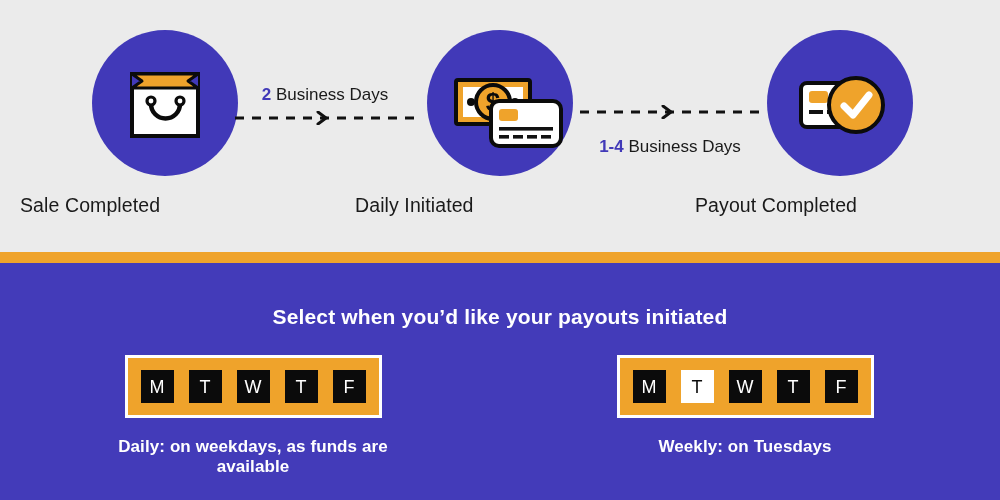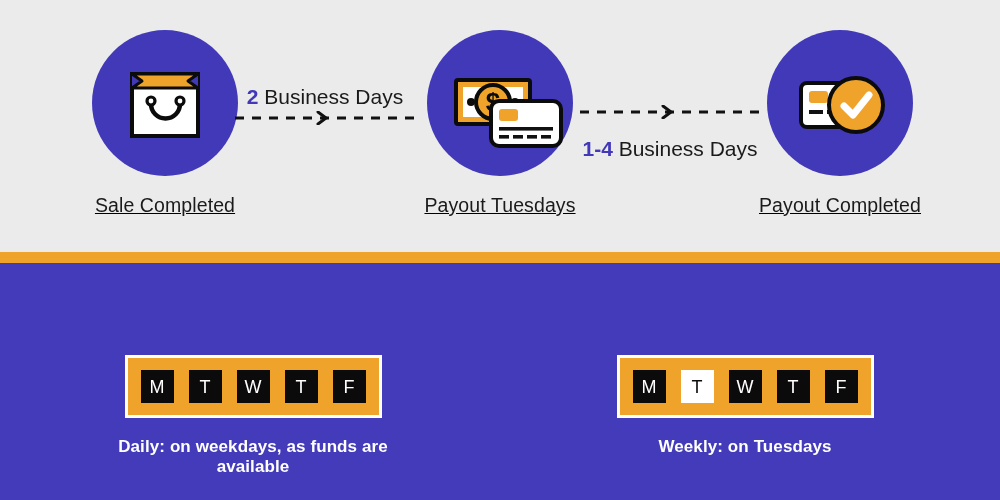--- a/index.html
+++ b/index.html
@@ -18,22 +18,21 @@
   .timeline {
     position: absolute;
     left: 0; top: 0;
     width: 1000px; height: 252px;
     background: #ebebeb;
   }
 
   .step {
     position: absolute;
     width: 290px;
-    text-align: center;
-    text-decoration: underline;
+    text-align: left;
   }
   .step.s1 { left: 20px;  top: 30px; }
   .step.s2 { left: 355px; top: 30px; }
   .step.s3 { left: 695px; top: 30px; }
 
   .circle {
     width: 146px; height: 146px;
     border-radius: 50%;
     background: #4139b8;
     margin: 0 auto;
@@ -54,21 +53,21 @@
     width: 180px;
     height: 70px;
   }
   .connector.c1 { left: 235px; top: 85px; }
   .connector.c2 { left: 580px; top: 105px; }
 
   .conn-text {
     position: absolute;
     width: 100%;
     text-align: center;
-    font-size: 21px;
+    font-size: 17px;
     color: #1a1a1a;
     white-space: nowrap;
   }
   .connector.c1 .conn-text { top: 0; }
   .connector.c2 .conn-text { top: 32px; }
 
   .conn-num {
     color: #4139b8;
     font-weight: bold;
   }
@@ -196,21 +195,21 @@
 
           <rect x="64" y="71" width="70" height="45" rx="8" fill="#ffffff" stroke="#0b0b0b" stroke-width="4"></rect>
           <rect x="72" y="79" width="19" height="12" rx="3" fill="#efa32b"></rect>
           <rect x="72" y="97" width="54" height="3.6" fill="#111111"></rect>
           <rect x="72" y="105" width="10" height="3.6" fill="#111111"></rect>
           <rect x="86" y="105" width="10" height="3.6" fill="#111111"></rect>
           <rect x="100" y="105" width="10" height="3.6" fill="#111111"></rect>
           <rect x="114" y="105" width="10" height="3.6" fill="#111111"></rect>
         </svg>
       </div>
-      <div class="step-label">Payout Tuesdays</div>
+      <div class="step-label">Daily Initiated</div>
     </div>
 
     <div class="connector c2">
       <svg class="conn-line" viewBox="0 0 180 14">
         <line x1="0" y1="7" x2="180" y2="7" stroke="#111111" stroke-width="3" stroke-dasharray="9 8"></line>
         <polyline points="83,1 91,7 83,13" fill="none" stroke="#111111" stroke-width="3" stroke-linecap="round" stroke-linejoin="round"></polyline>
       </svg>
       <div class="conn-text">
         <span class="conn-num">1-4</span><span>&nbsp;</span><span>Business Days</span>
       </div>
@@ -227,20 +226,21 @@
           <polyline points="77,76 86,85 102,65" fill="none" stroke="#ffffff" stroke-width="7" stroke-linecap="round" stroke-linejoin="round"></polyline>
         </svg>
       </div>
       <div class="step-label">Payout Completed</div>
     </div>
   </div>
 
   <div class="divider"></div>
 
   <div class="panel">
+    <div class="panel-heading">Select when you’d like your payouts initiated</div>
 
     <div class="option left">
       <div class="daybar">
         <div class="day">M</div>
         <div class="day">T</div>
         <div class="day">W</div>
         <div class="day">T</div>
         <div class="day">F</div>
       </div>
       <div class="option-caption">Daily: on weekdays, as funds are available</div>

